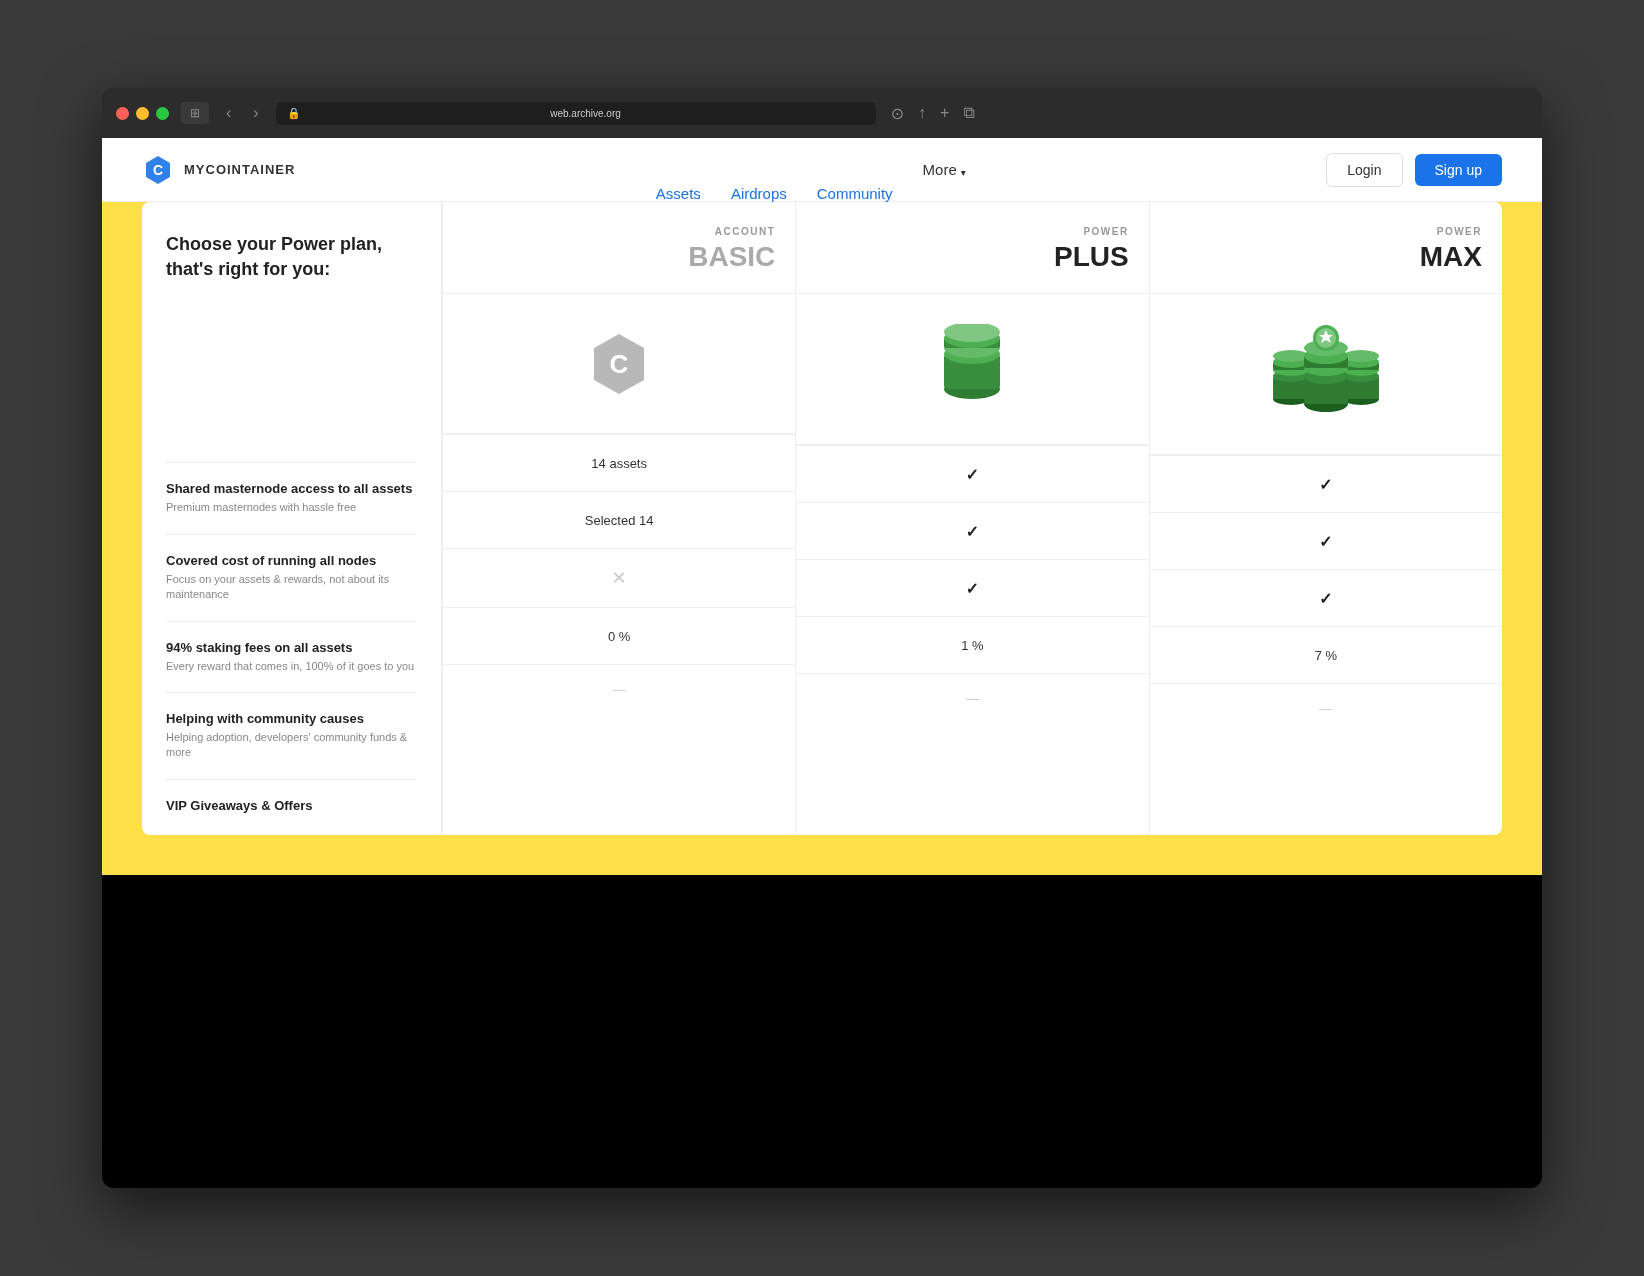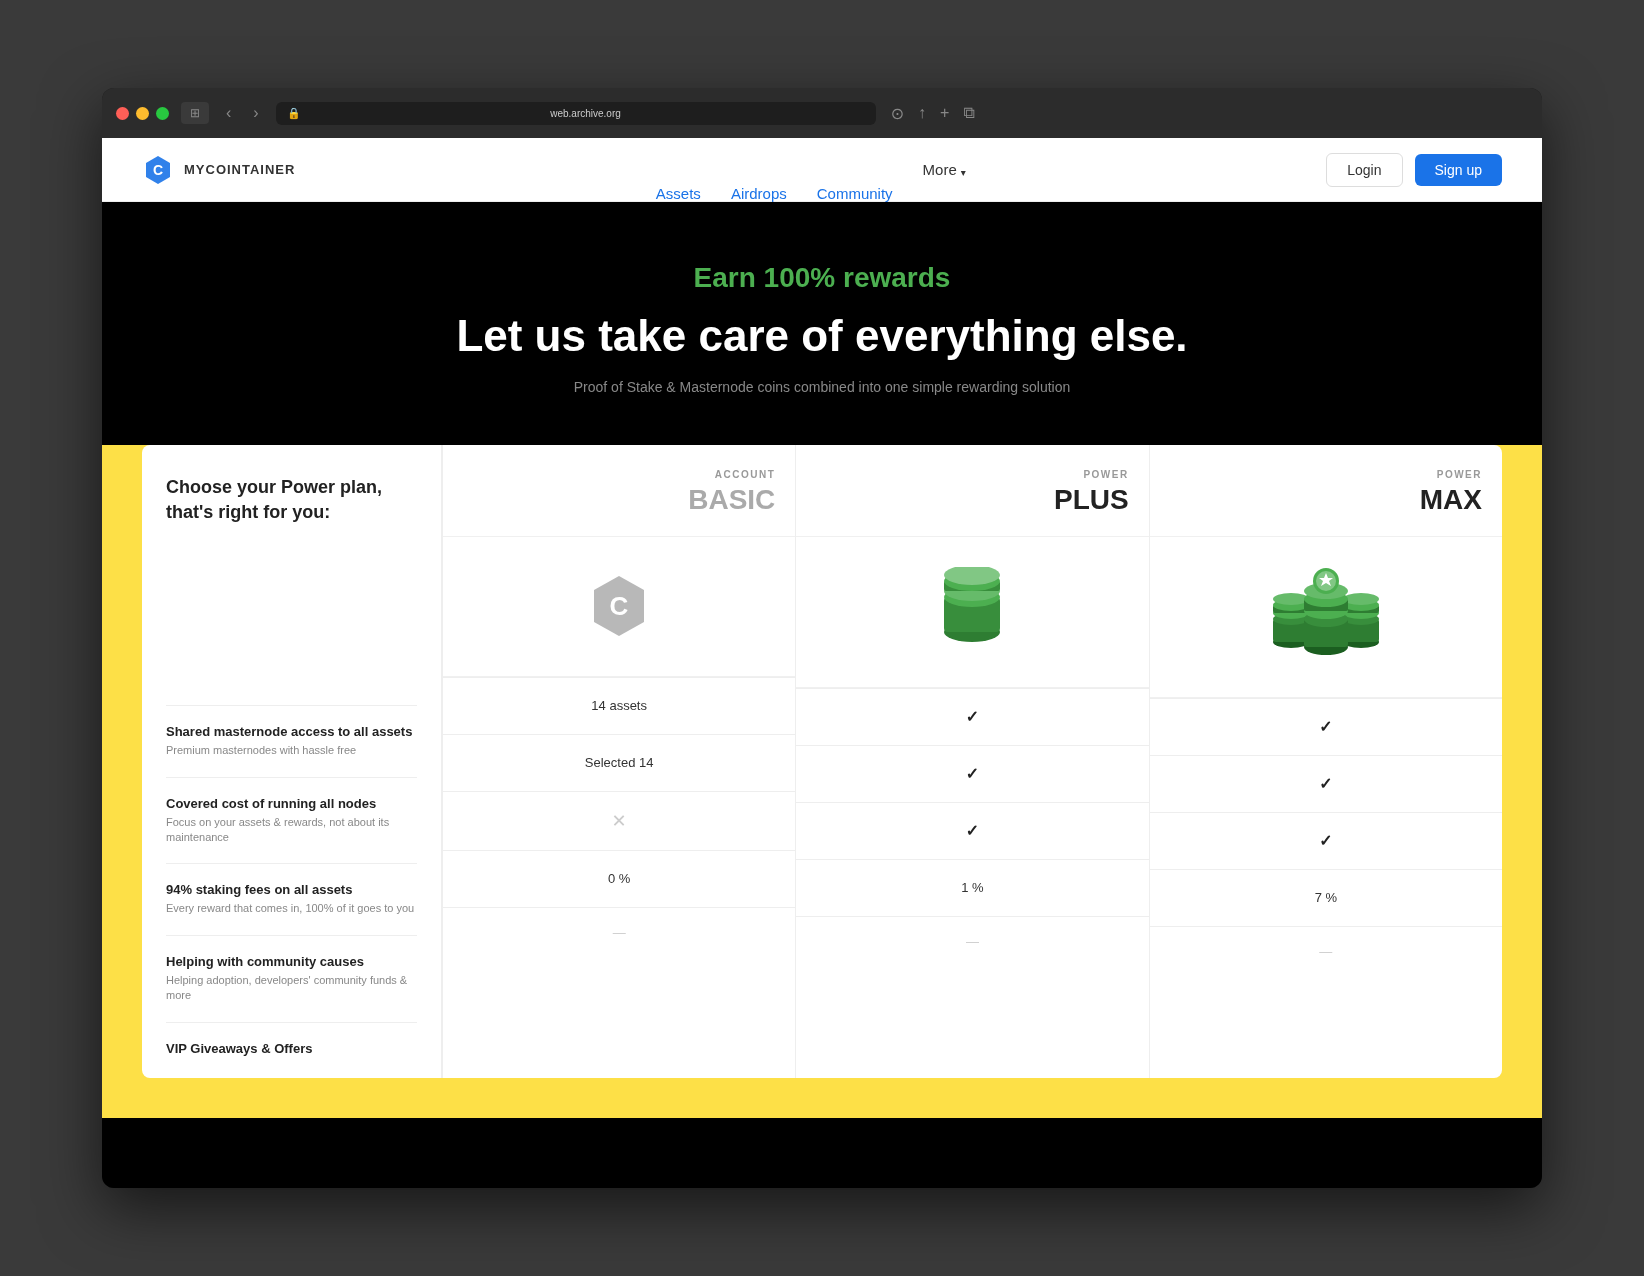--- a/index.html
+++ b/index.html
@@ -374,25 +374,20 @@
           <span>More</span>
           <span style="font-size:10px;">▾</span>
         </span>
       </div>
       <div class="nav-actions">
         <button class="login-btn">Login</button>
         <button class="signup-btn">Sign up</button>
       </div>
     </nav>
 
-    <section class="hero">
-      <div class="hero-subtitle">Earn 100% rewards</div>
-      <h1 class="hero-title">Let us take care of everything else.</h1>
-      <p class="hero-desc">Proof of Stake &amp; Masternode coins combined into one simple rewarding solution</p>
-    </section>
 
     <section class="pricing-section">
       <div class="pricing-table">
 
         <div class="desc-col">
           <div class="desc-choose">Choose your Power plan, that's right for you:</div>
           <div class="desc-spacer"></div>
           <div class="feature-item">
             <div class="feature-title">Shared masternode access to all assets</div>
             <div class="feature-desc">Premium masternodes with hassle free</div>

